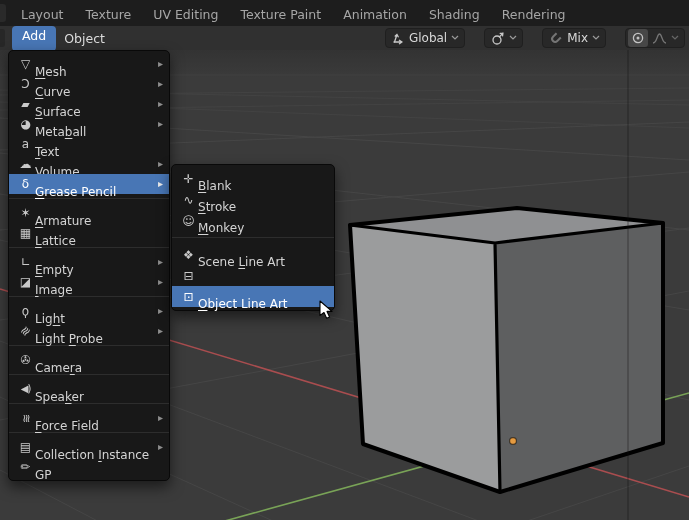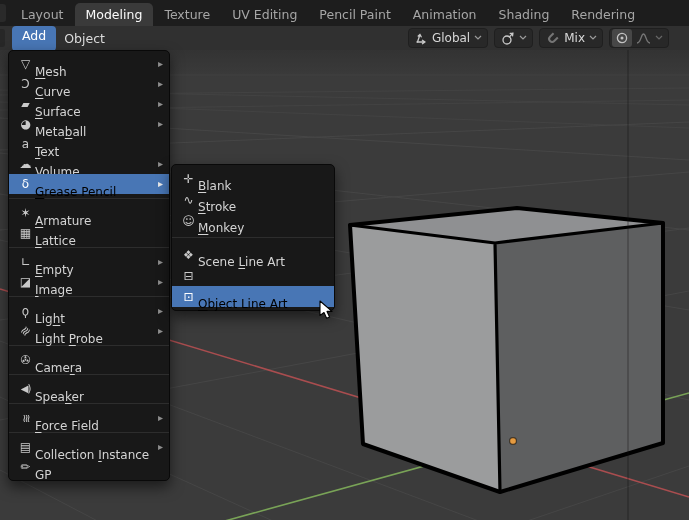--- a/index.html
+++ b/index.html
@@ -12,39 +12,39 @@
   .app-sliver{width:6px;height:18px;margin:0 4px 4px 0;background:#2a2a2a;border-radius:0 3px 3px 0;flex:none;}
   .tab{padding:0 11px;line-height:23px;height:23px;font-size:12.5px;color:#a6a6a6;flex:none;}
   .tab.active{background:#3a3a3a;color:#fbfbfb;border-radius:5px 5px 0 0;}
   
   #menubar{position:absolute;left:0;top:26px;width:689px;height:24px;
            background:var(--c-header-bg,#303030);display:flex;align-items:center;}
   .editor-sliver{width:5px;height:18px;background:#272727;border-radius:0 3px 3px 0;margin-right:7px;flex:none;}
   #add-btn{background:var(--c-highlight,#4876b5);color:#fff;font-size:12.5px;
            padding:2px 10px 8px 10px;border-radius:4px;flex:none;}
   #object-btn{color:#dcdcdc;font-size:12.5px;margin-left:2px;padding:2px 6px;flex:none;}
-  #header-right{position:absolute;right:20px;top:2px;height:20px;display:flex;gap:6px;align-items:center;}
+  #header-right{position:absolute;right:4px;top:2px;height:20px;display:flex;gap:19px;align-items:center;}
   .pill{background:#282828;border:1px solid #1f1f1f;border-radius:4px;height:20px;
         display:flex;align-items:center;padding:0 5px;gap:4px;box-sizing:border-box;}
   .pill .val{color:#d8d8d8;font-size:12px;line-height:18px;}
   .seg-pressed{background:#474747;border-radius:3px;height:18px;display:flex;align-items:center;padding:0 3px;margin-left:-3px;}
   .dim{opacity:.55;}
   
   .menu-panel{position:absolute;background:var(--c-menu-bg,#181818);border:1px solid #090909;
               border-radius:5px;box-shadow:0 6px 14px rgba(0,0,0,.55);padding:3px 0;box-sizing:border-box;z-index:30;}
   #add-menu{left:8px;top:50px;width:162px;}
   #gp-submenu{left:171px;top:164px;width:164px;}
   .menu-row{display:flex;align-items:center;height:20px;padding:0 8px 0 7px;position:relative;}
   #gp-submenu .menu-row{height:21px;}
   .menu-row.hl{background:var(--c-highlight,#4876b5);}
   .mi-icon{width:19px;flex:none;color:#c9c9c9;font-size:12px;text-align:center;
            font-family:"DejaVu Sans",sans-serif;line-height:1;}
   .menu-row.hl .mi-icon{color:#fff;}
   .mi-label{color:#d4d4d4;font-size:12px;white-space:nowrap;margin-top:15px;}
-  .menu-row.hl .mi-label{color:#000000;}
+  .menu-row.hl .mi-label{color:#ffffff;}
   .mi-label .u{text-decoration:underline;text-underline-offset:2px;}
   .mi-arrow{position:absolute;right:6px;color:#8d8d8d;font-size:10px;line-height:1;}
   .menu-row.hl .mi-arrow{color:#eaeaea;}
   .menu-sep{height:1px;background:#2d2d2d;margin:4px 0;}
   #gp-submenu .menu-sep{margin:6px 0;}
   
   [data-name="light-probe-icon"]{display:inline-block;transform:rotate(-45deg);}
   [data-name="force-field-icon"]{letter-spacing:-2px;font-size:11px;}
   [data-name="speaker-icon"]{letter-spacing:-1px;font-size:10px;}
   [data-name="surface-icon"]{font-size:11px;}
@@ -96,24 +96,23 @@
       </g>
       <circle data-name="object-origin-dot" cx="513" cy="391" r="3.4" style="fill:var(--c-origin-dot,#e59b41)" stroke="rgba(0,0,0,.55)" stroke-width="1.2"></circle>
     </g>
     <line data-name="viewport-seam-line" x1="628" y1="0" x2="628" y2="470" stroke="rgba(15,15,15,.30)" stroke-width="1.5"></line>
   </svg>
 
   <div id="topbar" data-name="workspace-topbar">
     <div class="app-sliver" data-name="app-menu-sliver"></div>
     <div id="tabs" data-name="workspace-tabs" style="display:flex;align-items:flex-end;">
         <div class="tab" data-name="tab-layout">Layout</div>
-        <div class="tab active" data-name="tab-modeling">Modeling</div>
         <div class="tab" data-name="tab-browser">Texture</div>
         <div class="tab" data-name="tab-uv-editing">UV Editing</div>
-        <div class="tab" data-name="tab-texture-paint">Pencil Paint</div>
+        <div class="tab" data-name="tab-texture-paint">Texture Paint</div>
         <div class="tab" data-name="tab-animation">Animation</div>
         <div class="tab" data-name="tab-shading">Shading</div>
         <div class="tab" data-name="tab-rendering">Rendering</div>
       </div>
   </div>
 
   <div id="menubar" data-name="viewport-header">
     <div class="editor-sliver" data-name="editor-type-button-sliver"></div>
     <div id="add-btn" data-name="add-menu-button">Add</div>
     <div id="object-btn" data-name="object-menu-button">Object</div>

